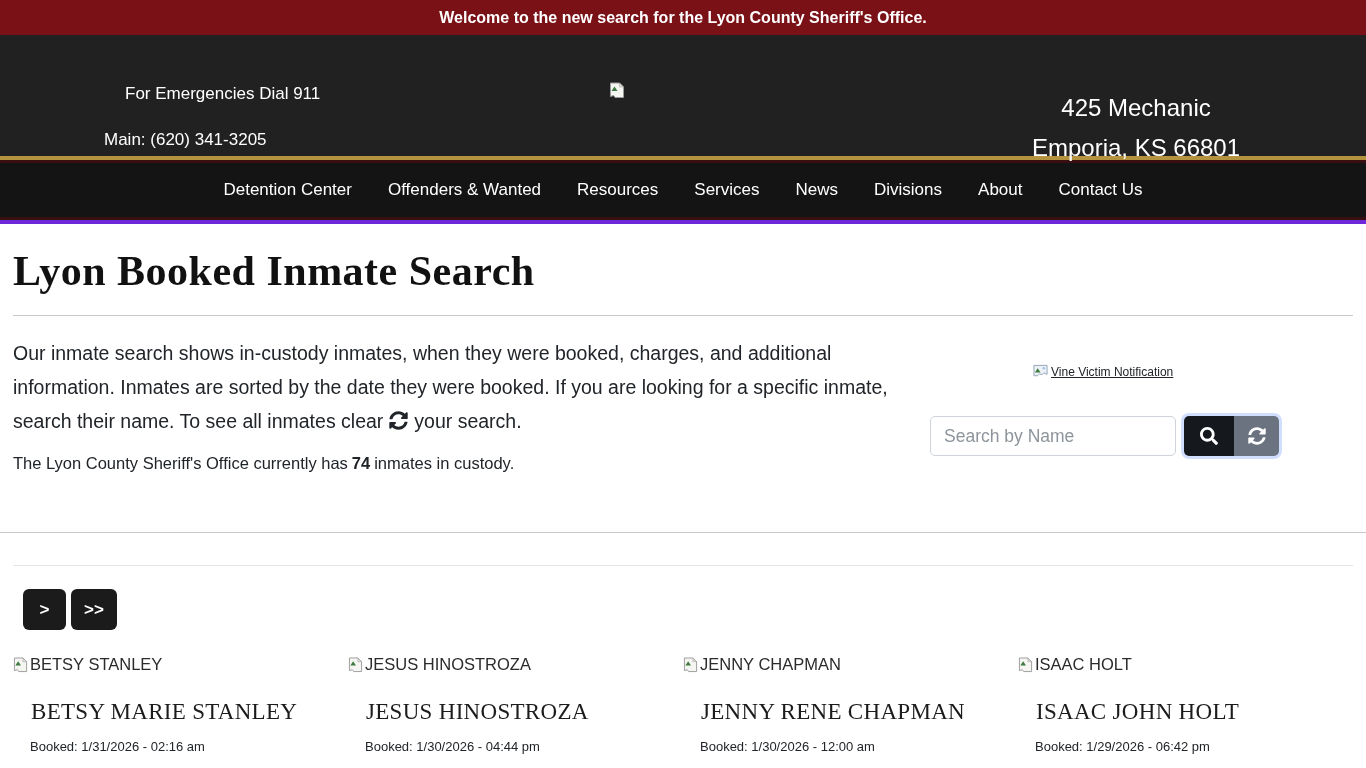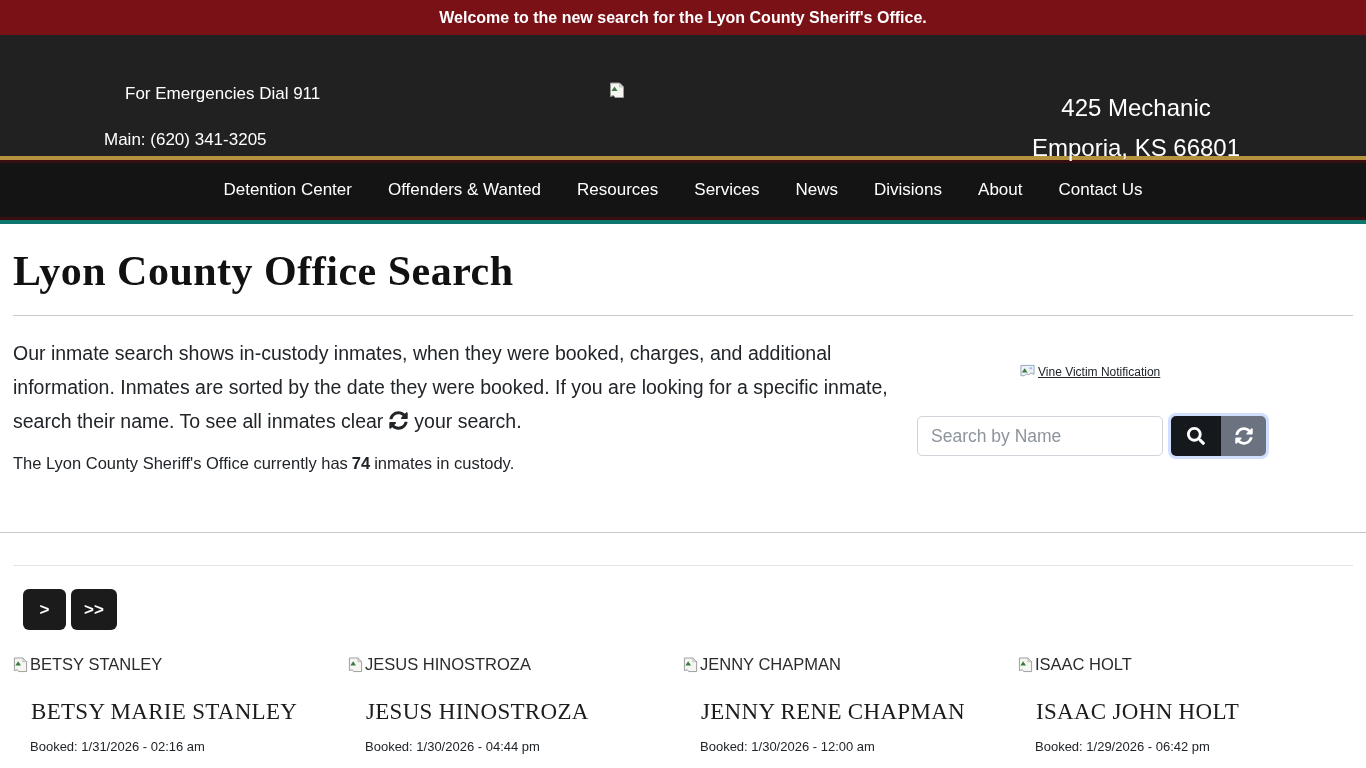--- a/index.html
+++ b/index.html
@@ -13,29 +13,29 @@
   
   .header { height:121px; background:#212121; color:#fff; position:relative; }
   .emergency { position:absolute; left:125px; top:49px; font-size:17px; }
   .phone { position:absolute; left:104px; top:95px; font-size:17px; }
   .logo-broken { position:absolute; left:609px; top:47px; }
   .address { position:absolute; left:1016px; top:53px; width:240px;
     text-align:center; font-size:24px; line-height:40px; }
 
   
   .nav { height:68px; background:#141414; display:flex; justify-content:center;
-    align-items:center; border-top:4px solid #b4923e; border-bottom:4px solid #0f766e;
+    align-items:center; border-top:4px solid #b4923e; border-bottom:4px solid #6d28d9;
     box-shadow: inset 0 3px 0 #390e10, inset 0 -3px 0 #390e10; }
   .nav-item { color:#fff; font-size:17px; padding:0 18px; cursor:pointer; line-height:60px; }
 
   
   .page-title { font-family:"Liberation Serif", serif; font-weight:700;
     font-size:42px; color:#111; margin:23px 0 0 13px; letter-spacing:0.5px; }
   hr.rule1 { border:none; border-top:1px solid #c9c9c9; margin:20px 13px 0 13px; }
-  .content-row { display:flex; margin-top:20px; }
+  .content-row { display:flex; margin-top:20px;justify-content:space-between; }
   .left-col { width:900px; padding-left:13px; }
   .intro { font-size:19.5px; line-height:34px; color:#212529; width:885px; }
   .inline-refresh { display:inline-block; vertical-align:-2px; margin:0 6px; }
   .count-line { margin-top:16px; font-size:16.5px; }
   .count-line b { margin:0 4px; }
   .right-col { width:453px; position:relative; height:140px; }
   .vine { position:absolute; top:28px; left:120px; display:flex; align-items:center;
     gap:3px; font-size:12px; cursor:pointer;text-decoration:underline; }
   .search-row { position:absolute; top:80px; left:17px; display:flex; }
   .search-input { width:246px; height:40px; border:1px solid #ced4da; border-radius:5px;
@@ -95,21 +95,21 @@
   <span class="nav-item">Detention Center</span>
   <span class="nav-item">Offenders &amp; Wanted</span>
   <span class="nav-item">Resources</span>
   <span class="nav-item">Services</span>
   <span class="nav-item">News</span>
   <span class="nav-item">Divisions</span>
   <span class="nav-item">About</span>
   <span class="nav-item">Contact Us</span>
 </div>
 
-<h1 class="page-title">Lyon County Office Search</h1>
+<h1 class="page-title">Lyon Booked Inmate Search</h1>
 <hr class="rule1">
 
 <div class="content-row">
   <div class="left-col">
     <p class="intro"><span>Our inmate search shows in-custody inmates, when they were booked, charges, and additional information. Inmates are sorted by the date they were booked. If you are looking for a specific inmate, search their name. To see all inmates clear</span><span class="inline-refresh bi"><svg width="19" height="19" viewBox="0 0 512 512" fill="#212529">
             <path d="M370.72 133.28C339.46 104 298.89 88 255.85 88c-77.46.07-144.33 53.18-162.79 126.85-1.34 5.36-6.12 9.15-11.65 9.15H24.1c-7.5 0-13.19-6.81-11.8-14.18C33.93 94.92 134.81 8 256 8c66.45 0 126.79 26.14 171.32 68.69L463.03 40.97C478.15 25.85 504 36.56 504 57.94V192c0 13.26-10.75 24-24 24H345.94c-21.38 0-32.09-25.85-16.97-40.97l41.75-41.75zM32 296h134.06c21.38 0 32.09 25.85 16.97 40.97l-41.75 41.75c31.26 29.27 71.84 45.32 114.88 45.28 77.42-.07 144.31-53.14 162.79-126.85 1.34-5.36 6.12-9.15 11.65-9.15h57.3c7.5 0 13.19 6.81 11.81 14.18C478.07 417.08 377.19 504 256 504c-66.45 0-126.79-26.14-171.32-68.69L48.97 471.03C33.85 486.15 8 475.44 8 454.06V320c0-13.26 10.75-24 24-24z"></path>
           </svg></span><span>your search.</span></p>
     <p class="count-line"><span>The Lyon County Sheriff's Office currently has</span><b>74</b><span>inmates in custody.</span></p>
   </div>
   <div class="right-col">

